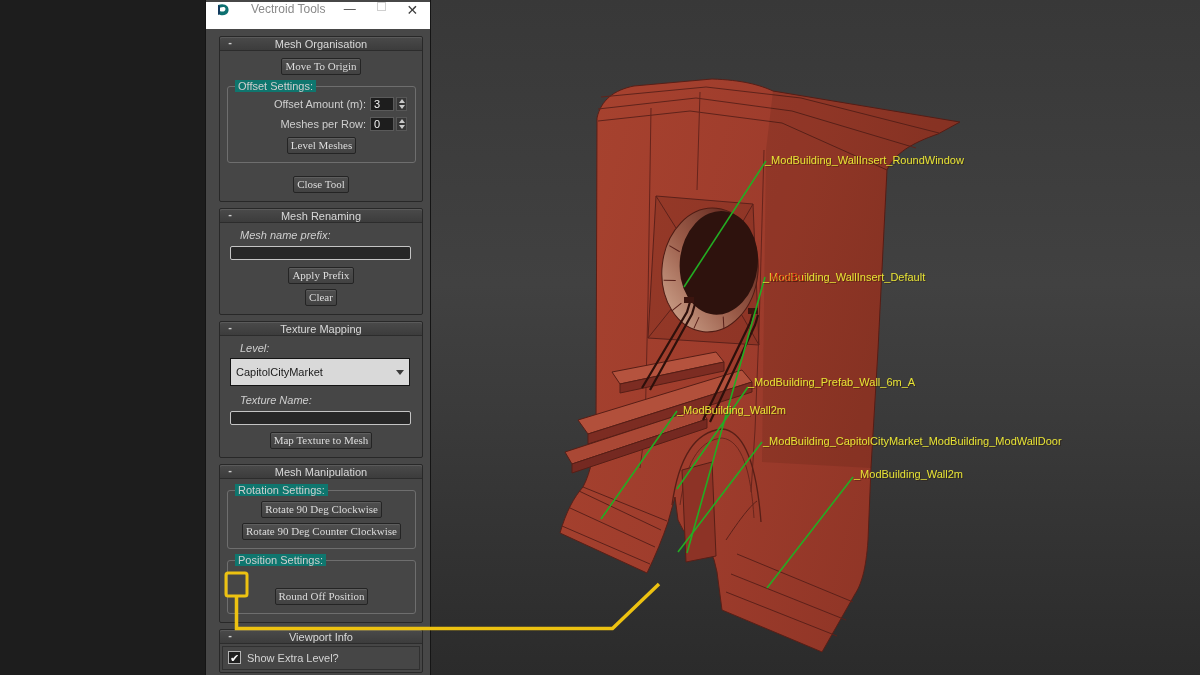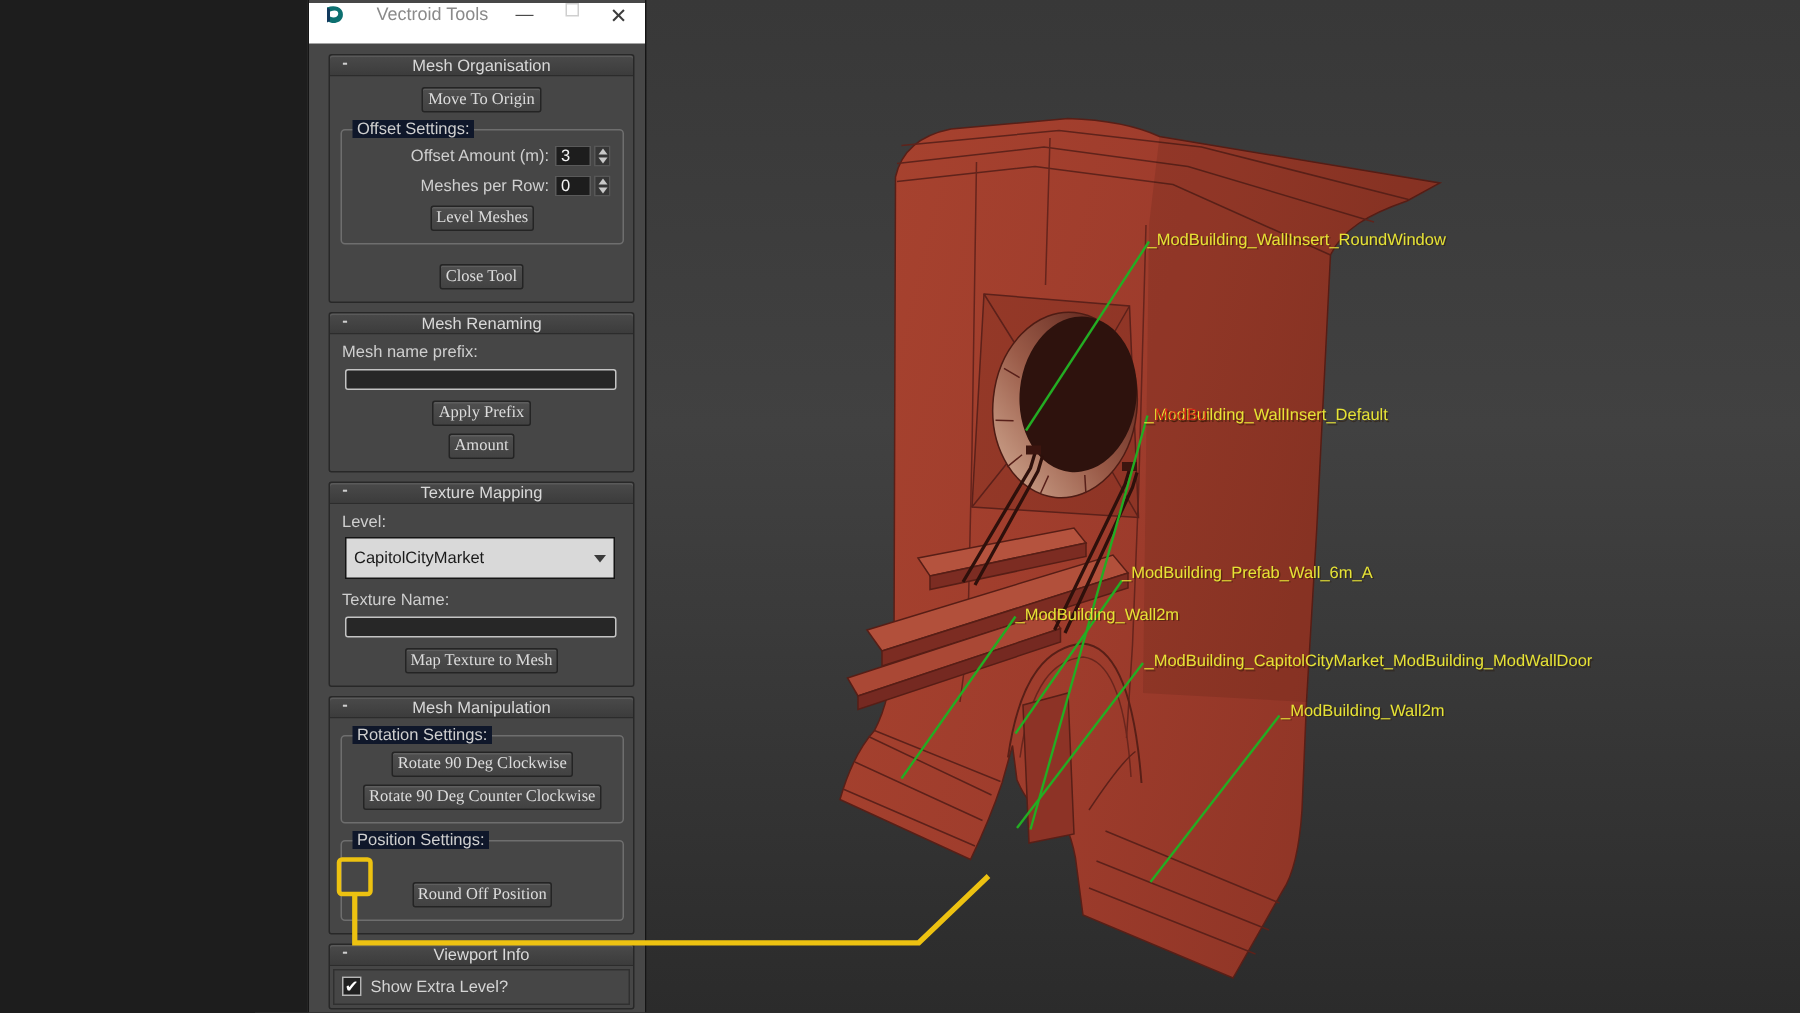--- a/index.html
+++ b/index.html
@@ -32,33 +32,33 @@
   .r-head { height:14px; background:linear-gradient(#4a4a4a,#3c3c3c); border-bottom:1px solid #2c2c2c;
             border-radius:2px 2px 0 0; box-shadow:inset 0 1px 0 #5a5a5a; position:relative;
             display:flex; align-items:center; justify-content:center; color:#d9d9d9; font-size:11px; }
   .r-collapse { position:absolute; left:4px; top:1px; width:12px; height:11px; line-height:9px;
                 text-align:center; color:#cfcfcf; font-weight:bold; }
   .btn { display:block; margin:0 auto; height:17px; line-height:15px; padding:0 3px; width:max-content;
          background:linear-gradient(#4f4f4f,#424242); border:1px solid #242424; border-radius:2px;
          box-shadow:inset 0 1px 0 #5e5e5e; color:#dcdcdc; font-size:11px; text-align:center; cursor:default;font-family:Liberation Serif, serif; }
   .group { position:relative; border:1px solid #6e6e6e; border-radius:3px; margin:11px 6px 0 7px;
            padding:7px 4px 8px; }
-  .group > .glabel { position:absolute; top:-7px; left:7px; background:#0f172a; padding:0 3px;
+  .group > .glabel { position:absolute; top:-7px; left:7px; background:#0f766e; padding:0 3px;
                      color:#cfcfcf; }
   .srow { display:flex; align-items:center; justify-content:flex-end; margin:3px 4px 6px 0; }
   .srow .slabel { color:#cfcfcf; margin-right:4px; }
   .spinval { width:24px; height:14px; background:#1d1d1d; border:1px solid #5a5a5a; color:#f2f2f2;
              padding:0 3px; line-height:12px; }
   .spinner { width:11px; height:14px; margin-left:2px; background:#363636; border:1px solid #575757;
              display:flex; flex-direction:column; align-items:center; justify-content:space-evenly; }
   .tri-up { width:0; height:0; border-left:3px solid transparent; border-right:3px solid transparent;
             border-bottom:4px solid #c9c9c9; }
   .tri-dn { width:0; height:0; border-left:3px solid transparent; border-right:3px solid transparent;
             border-top:4px solid #c9c9c9; }
-  .flabel { margin:6px 0 0 8px; color:#cfcfcf; }
+  .flabel { margin:6px 0 0 20px; color:#cfcfcf;font-style:italic; }
   .textinput { margin:5px 11px 0 10px; height:14px; background:#272727; border:1px solid #c4c4c4;
                border-radius:2px; }
   .combo { margin:4px 12px 0 10px; height:28px; background:#d9d9d9; border:1px solid #141414;
            display:flex; align-items:center; justify-content:space-between; padding:0 5px;
            color:#1a1a1a; }
   .chev { width:0; height:0; border-left:4px solid transparent; border-right:4px solid transparent;
           border-top:5px solid #3a3a3a; }
   .vi-content { border:1px solid #303030; margin:2px; padding:4px 5px 5px; display:flex; align-items:center; }
   .checkbox { width:13px; height:13px; background:#202020; border:1px solid #b5b5b5; color:#ffffff;
               font-size:11px; line-height:12px; text-align:center; margin-right:6px; }
@@ -204,21 +204,21 @@
       </div>
 
       <div class="rollout">
         <div class="r-head">
           <span class="r-collapse">-</span>
           <span>Mesh Renaming</span>
         </div>
         <div class="flabel">Mesh name prefix:</div>
         <div class="textinput"></div>
         <div class="btn" style="margin-top:7px">Apply Prefix</div>
-        <div class="btn" style="margin-top:5px">Amount</div>
+        <div class="btn" style="margin-top:5px">Clear</div>
         <div class="pad-b"></div>
       </div>
 
       <div class="rollout">
         <div class="r-head">
           <span class="r-collapse">-</span>
           <span>Texture Mapping</span>
         </div>
         <div class="flabel">Level:</div>
         <div class="combo">

